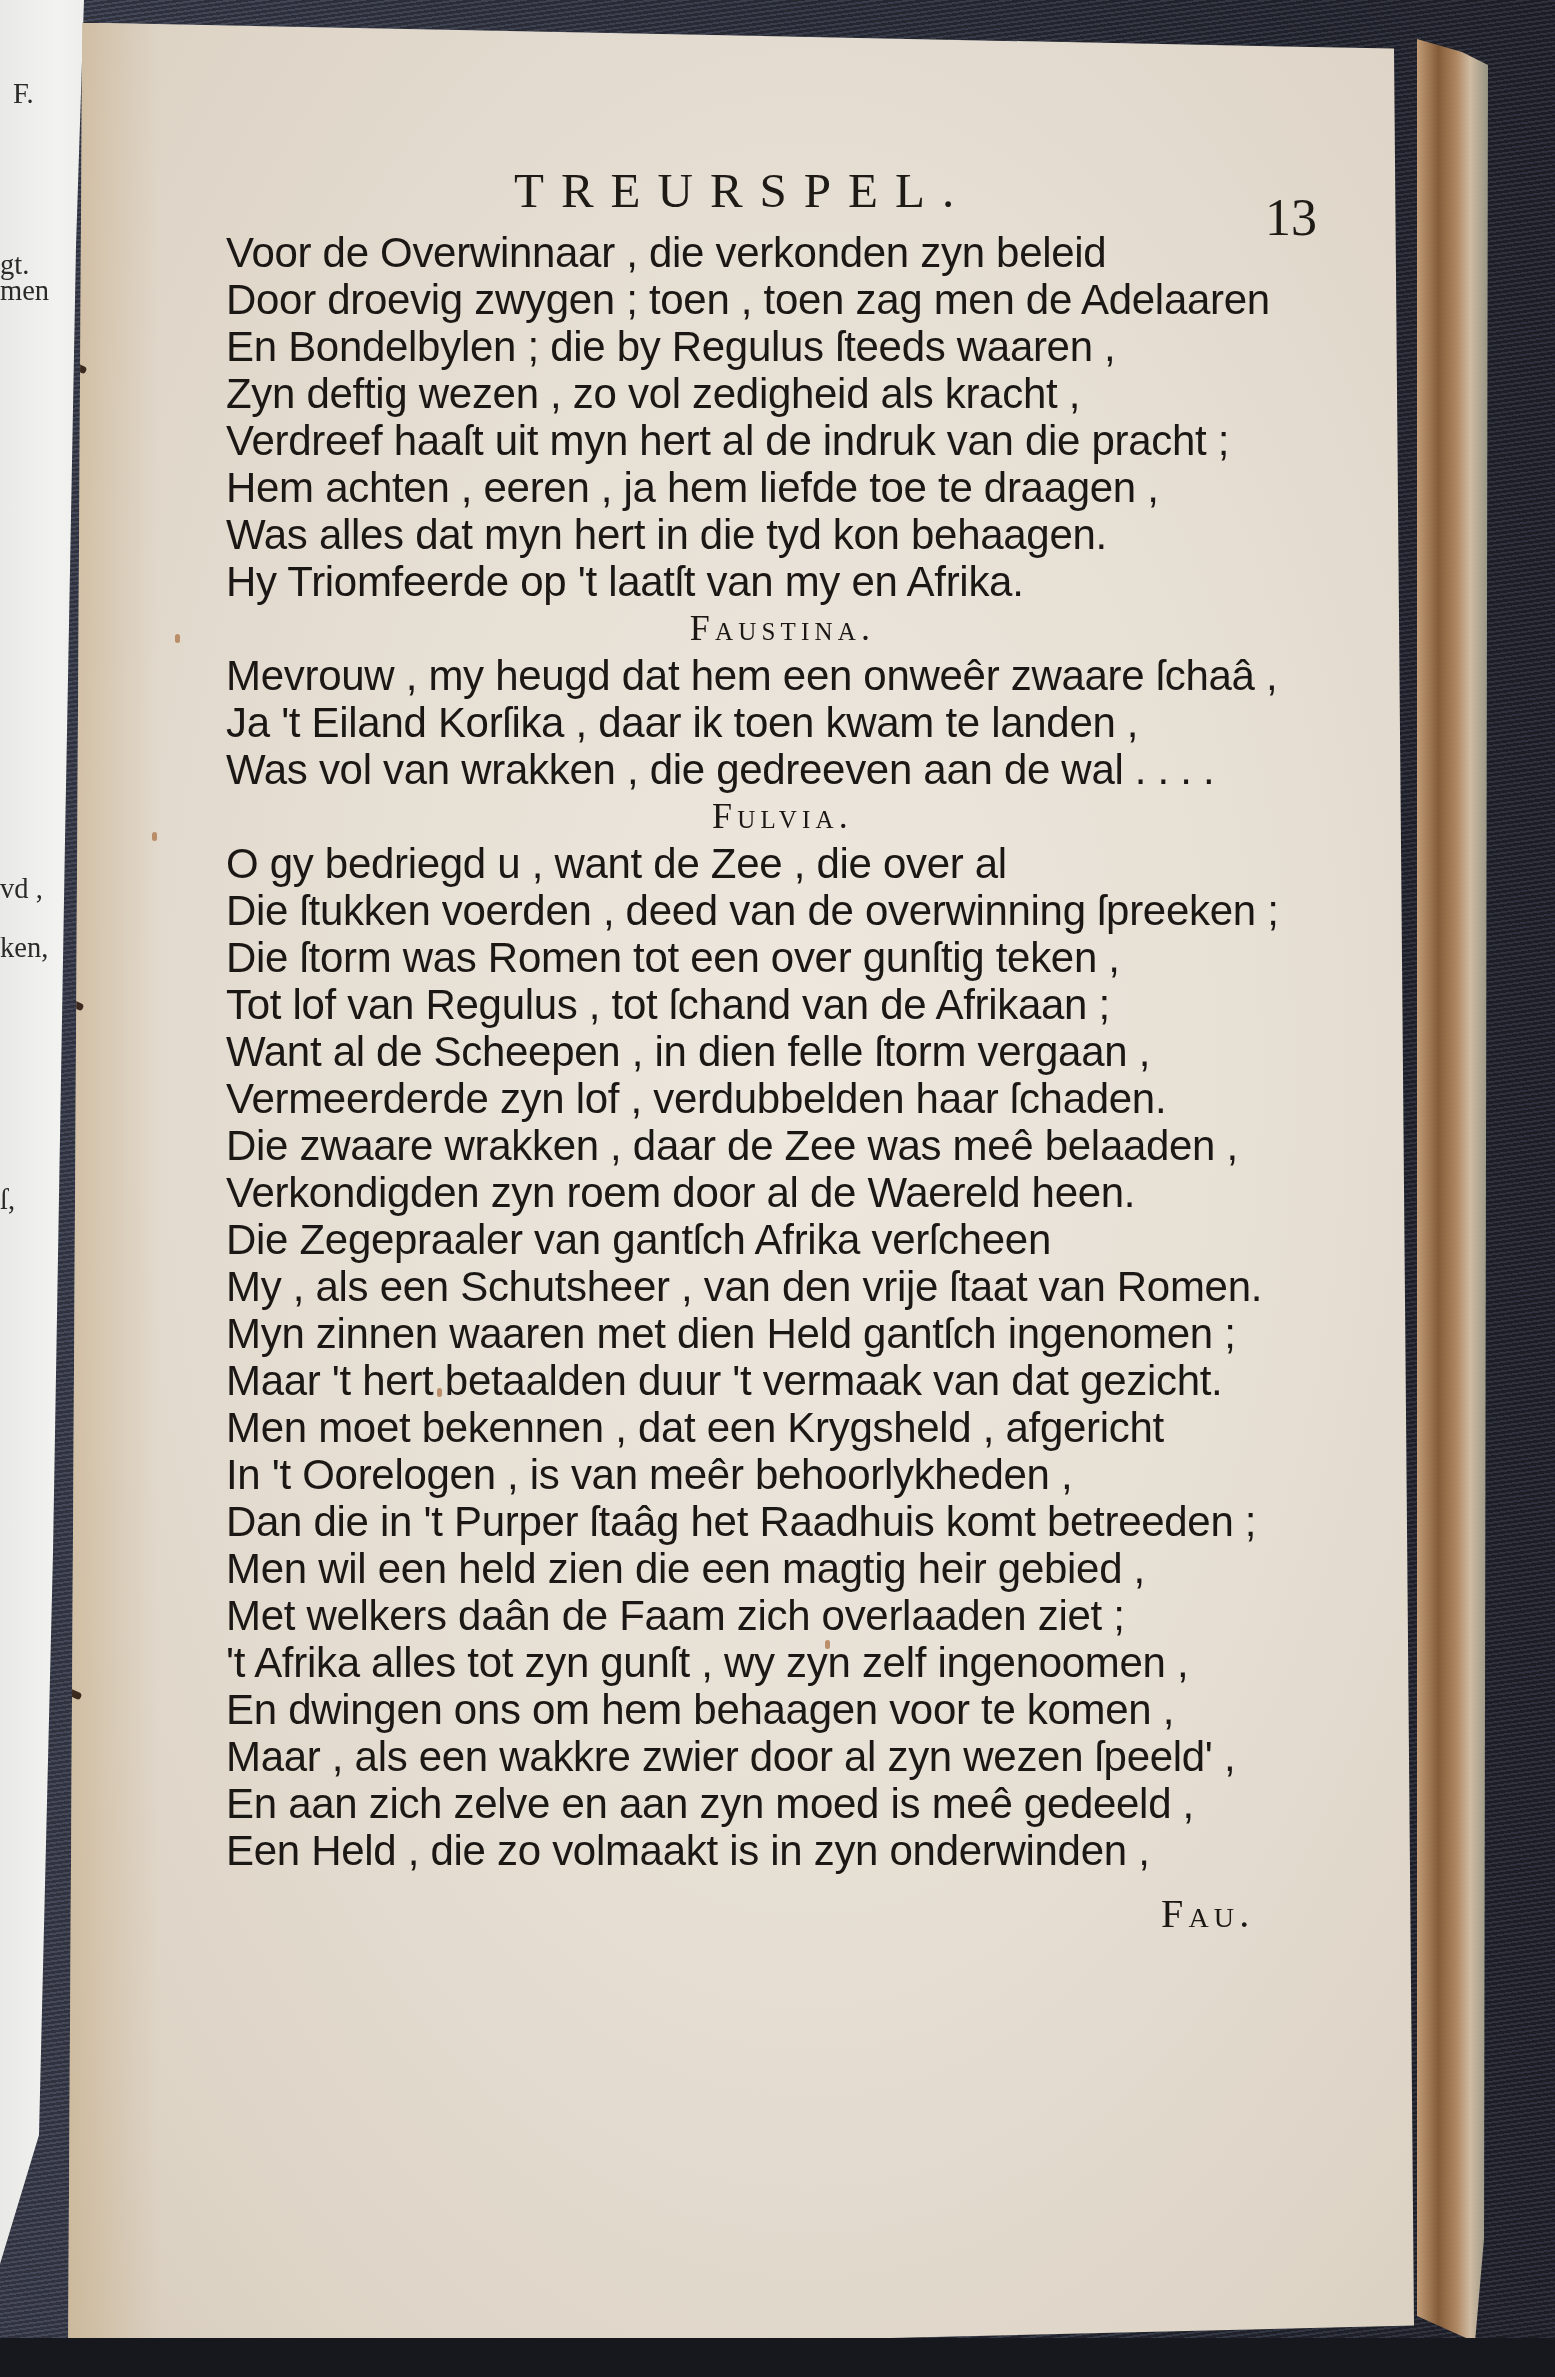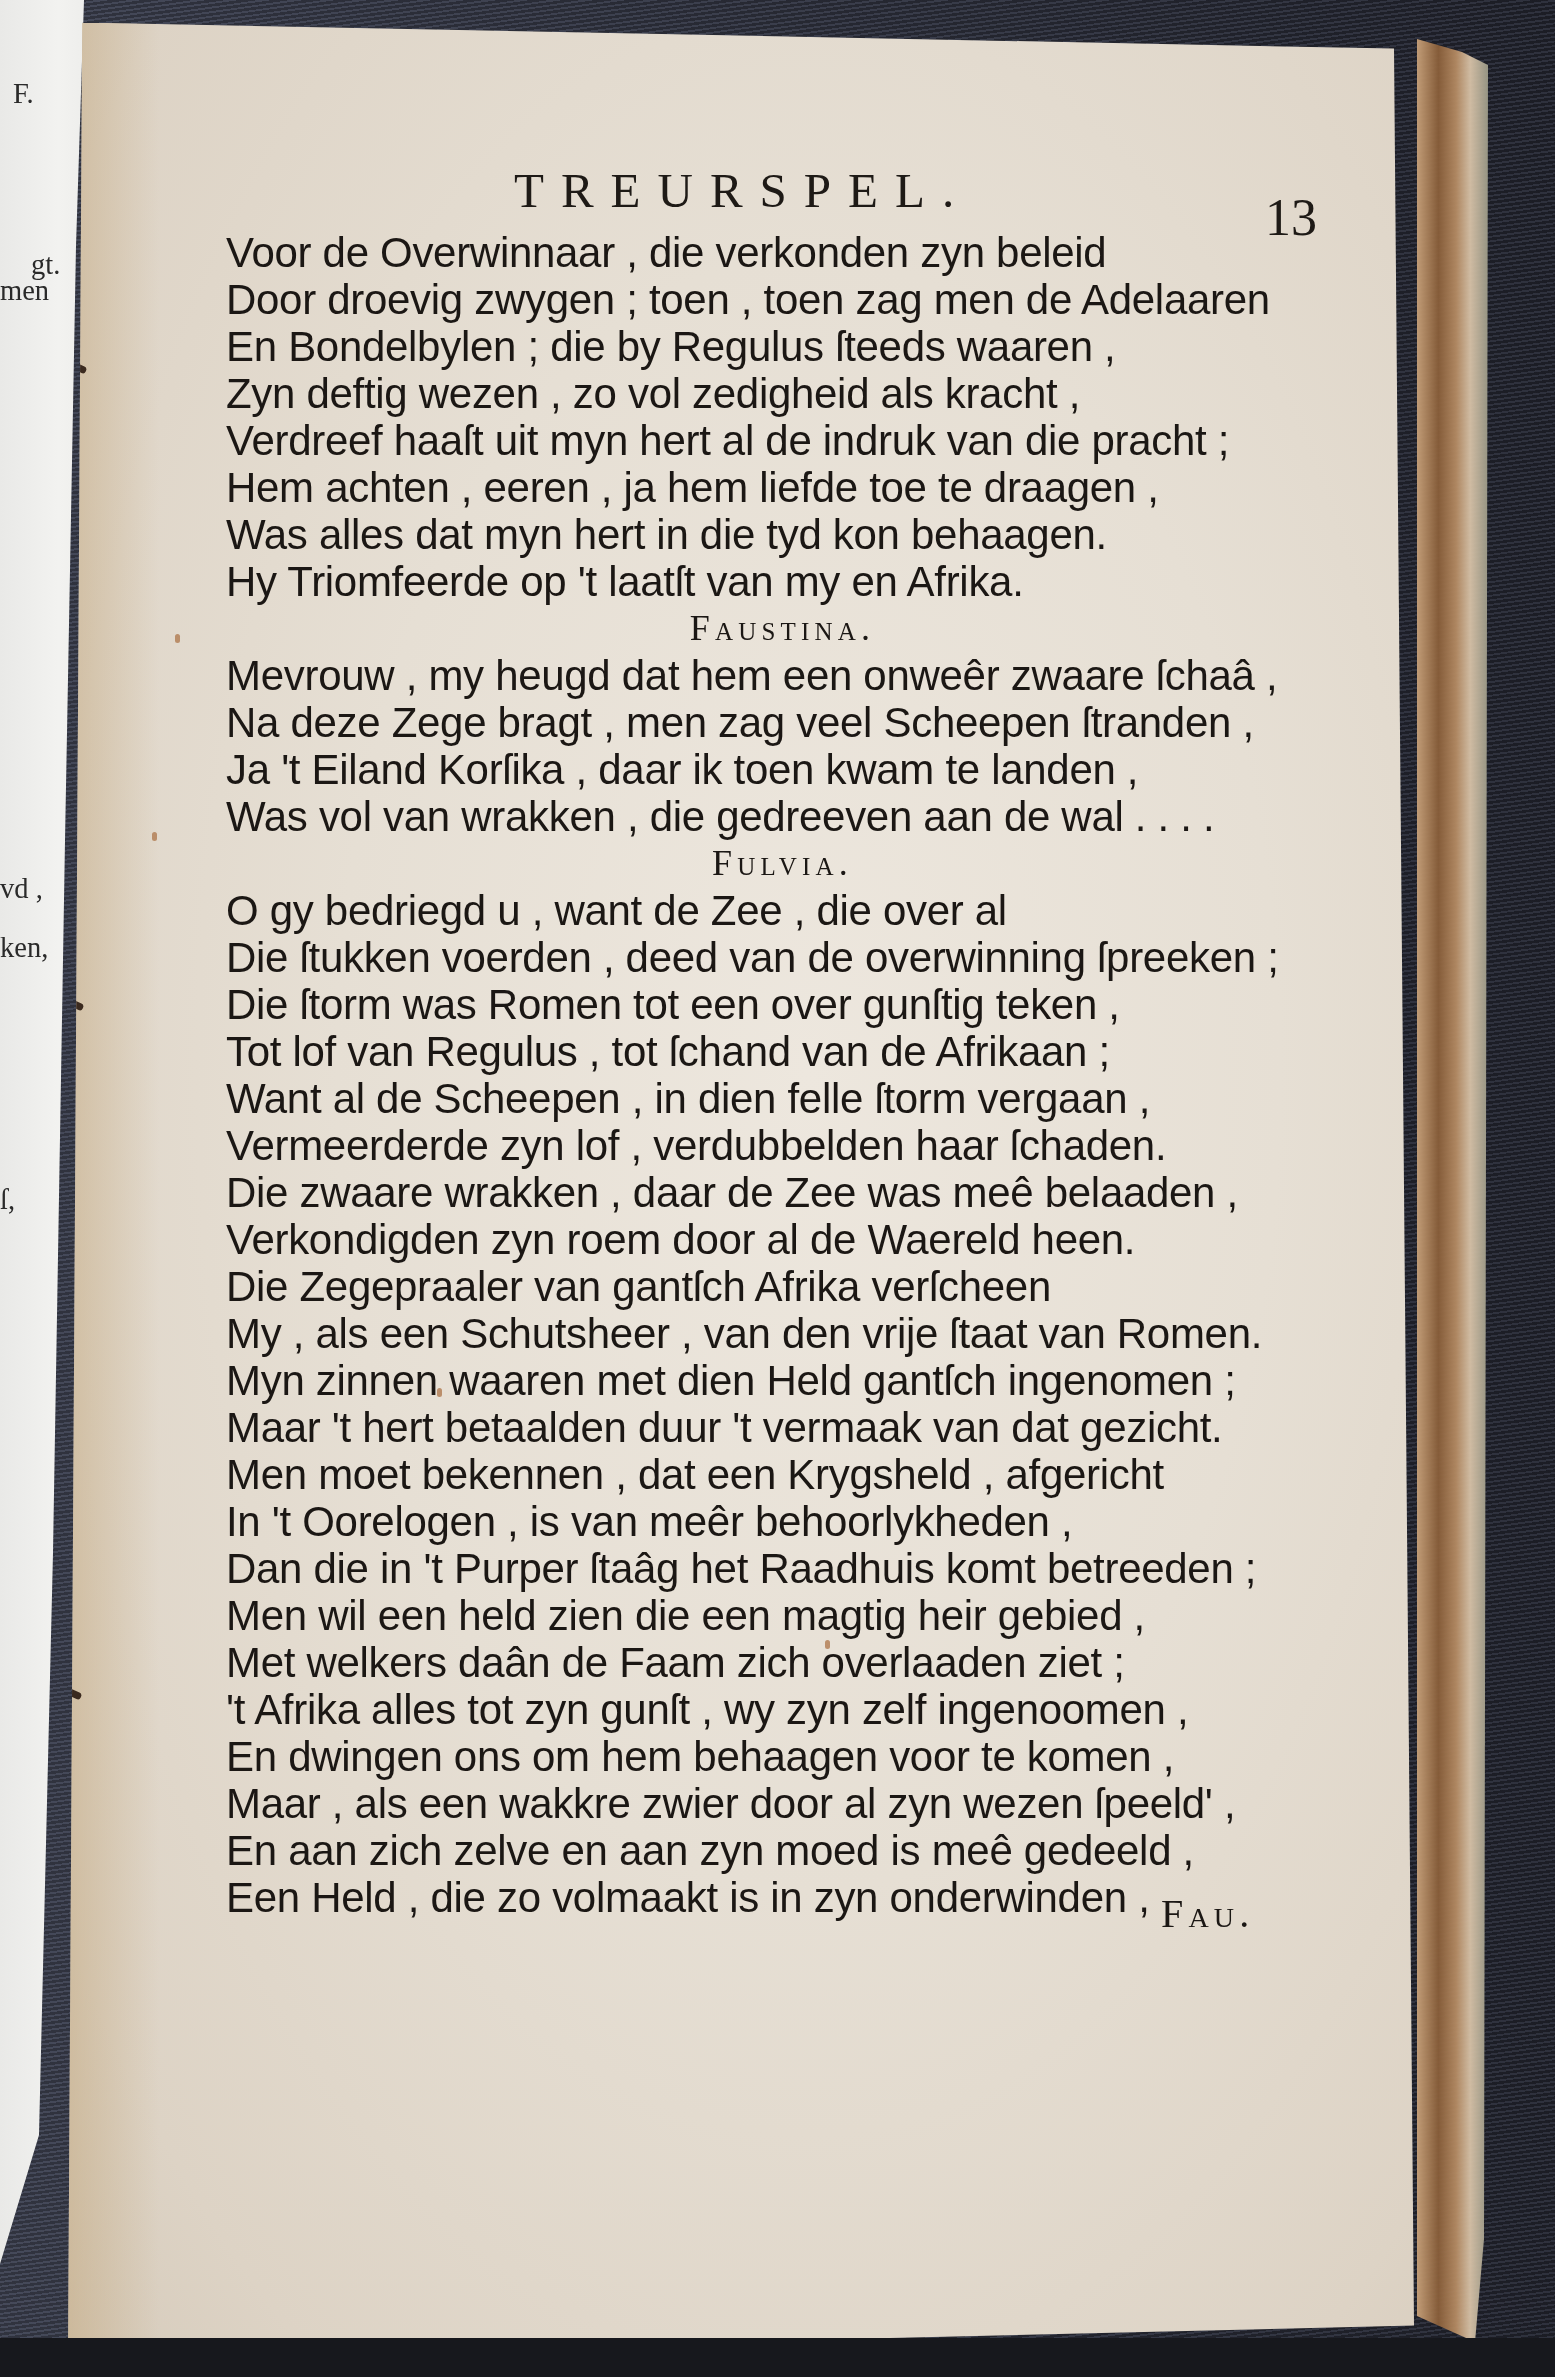--- a/index.html
+++ b/index.html
@@ -145,21 +145,21 @@
       background: #17181d;
     }
   </style>
 </head>
 <body>
 
 <div class="fabric"></div>
 
 <div class="left-page" id="left-page">
     <span class="frag" style="top: 78px; left: 13px;">F.</span>
-    <span class="frag" style="top: 249px; left: 0px; padding-left: 31px;">gt.</span>
+    <span class="frag" style="top: 249px; left: 0px;">gt.</span>
     <span class="frag" style="top: 275px; left: 0px;">men</span>
     <span class="frag" style="top: 873px; left: 0px;">vd ,</span>
     <span class="frag" style="top: 932px; left: 0px;">ken,</span>
     <span class="frag" style="top: 1184px; left: 0px;">ſ,</span>
   </div>
 
 <div class="page-edge"></div>
 
 <div class="page">
   <div class="running-title">TREURSPEL.</div>
@@ -169,21 +169,20 @@
       <div class="verse-line">Voor de Overwinnaar , die verkonden zyn beleid</div>
       <div class="verse-line">Door droevig zwygen ; toen , toen zag men de Adelaaren</div>
       <div class="verse-line">En Bondelbylen ; die by Regulus ſteeds waaren ,</div>
       <div class="verse-line">Zyn deftig wezen , zo vol zedigheid als kracht ,</div>
       <div class="verse-line">Verdreef haaſt uit myn hert al de indruk van die pracht ;</div>
       <div class="verse-line">Hem achten , eeren , ja hem liefde toe te draagen ,</div>
       <div class="verse-line">Was alles dat myn hert in die tyd kon behaagen.</div>
       <div class="verse-line">Hy Triomfeerde op 't laatſt van my en Afrika.</div>
       <div class="speaker">Faustina.</div>
       <div class="verse-line">Mevrouw , my heugd dat hem een onweêr zwaare ſchaâ ,</div>
-      <div class="verse-line">Na deze Zege bragt , men zag veel Scheepen ſtranden ,</div>
       <div class="verse-line">Ja 't Eiland Korſika , daar ik toen kwam te landen ,</div>
       <div class="verse-line">Was vol van wrakken , die gedreeven aan de wal . . . .</div>
       <div class="speaker">Fulvia.</div>
       <div class="verse-line">O gy bedriegd u , want de Zee , die over al</div>
       <div class="verse-line">Die ſtukken voerden , deed van de overwinning ſpreeken ;</div>
       <div class="verse-line">Die ſtorm was Romen tot een over gunſtig teken ,</div>
       <div class="verse-line">Tot lof van Regulus , tot ſchand van de Afrikaan ;</div>
       <div class="verse-line">Want al de Scheepen , in dien felle ſtorm vergaan ,</div>
       <div class="verse-line">Vermeerderde zyn lof , verdubbelden haar ſchaden.</div>
       <div class="verse-line">Die zwaare wrakken , daar de Zee was meê belaaden ,</div>

